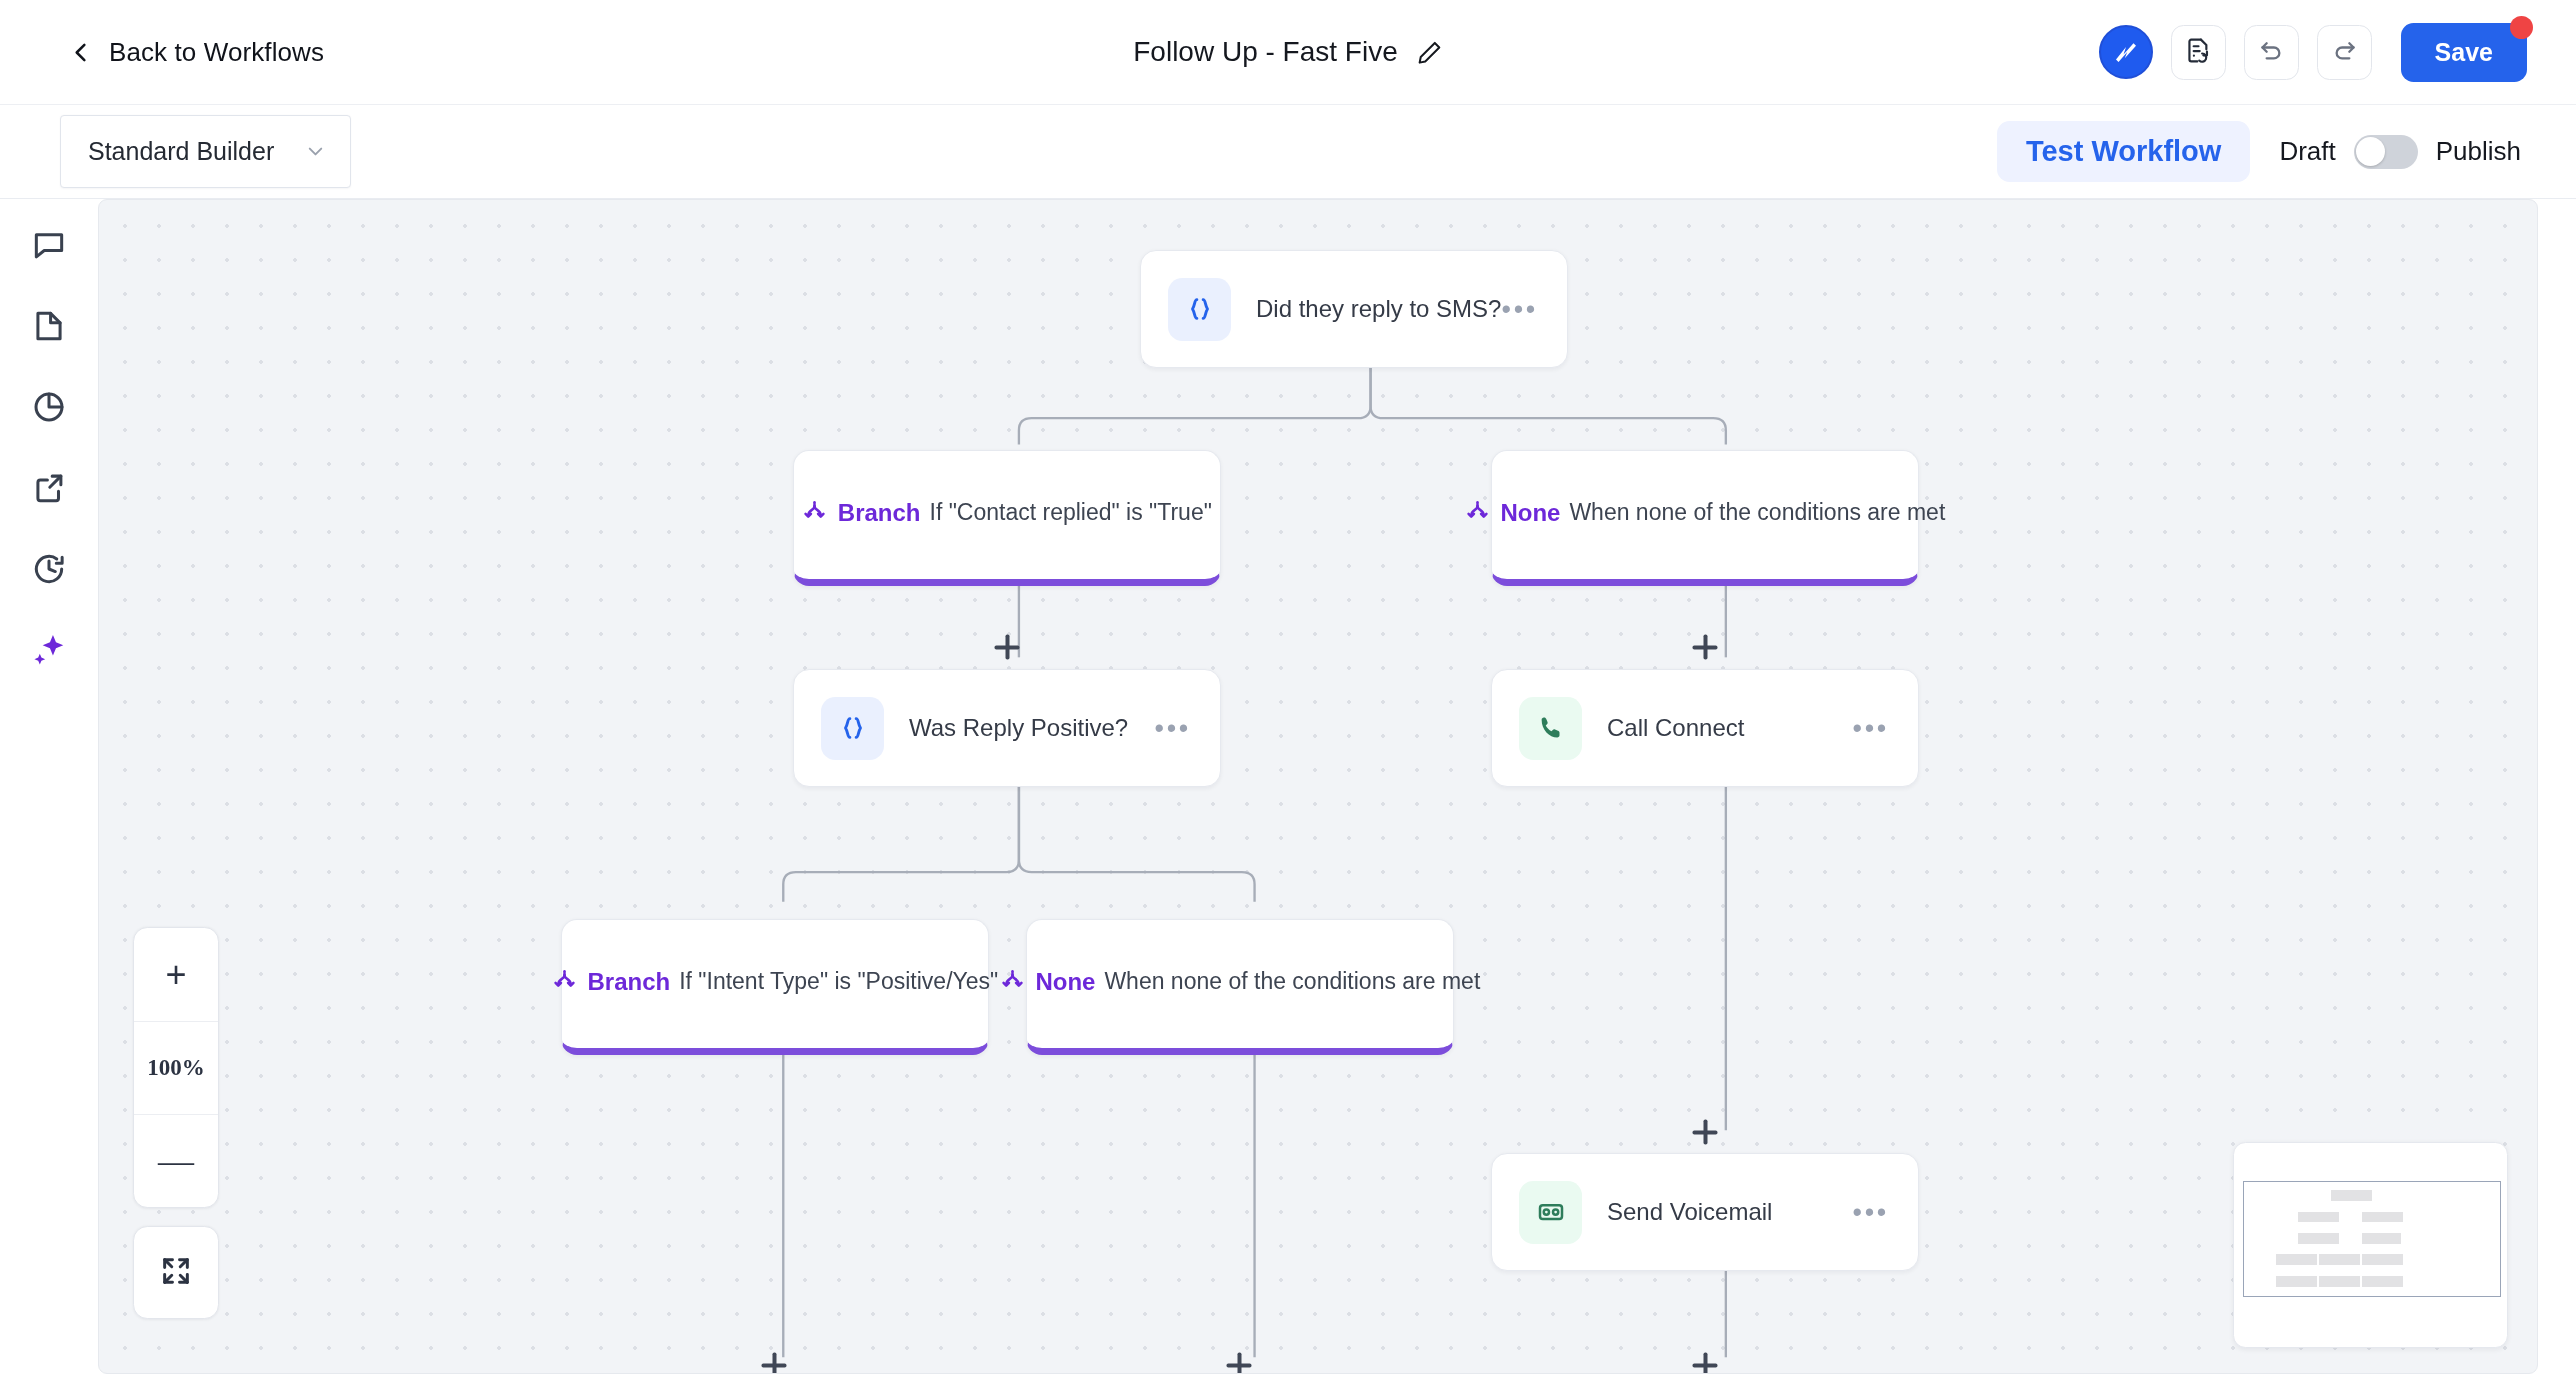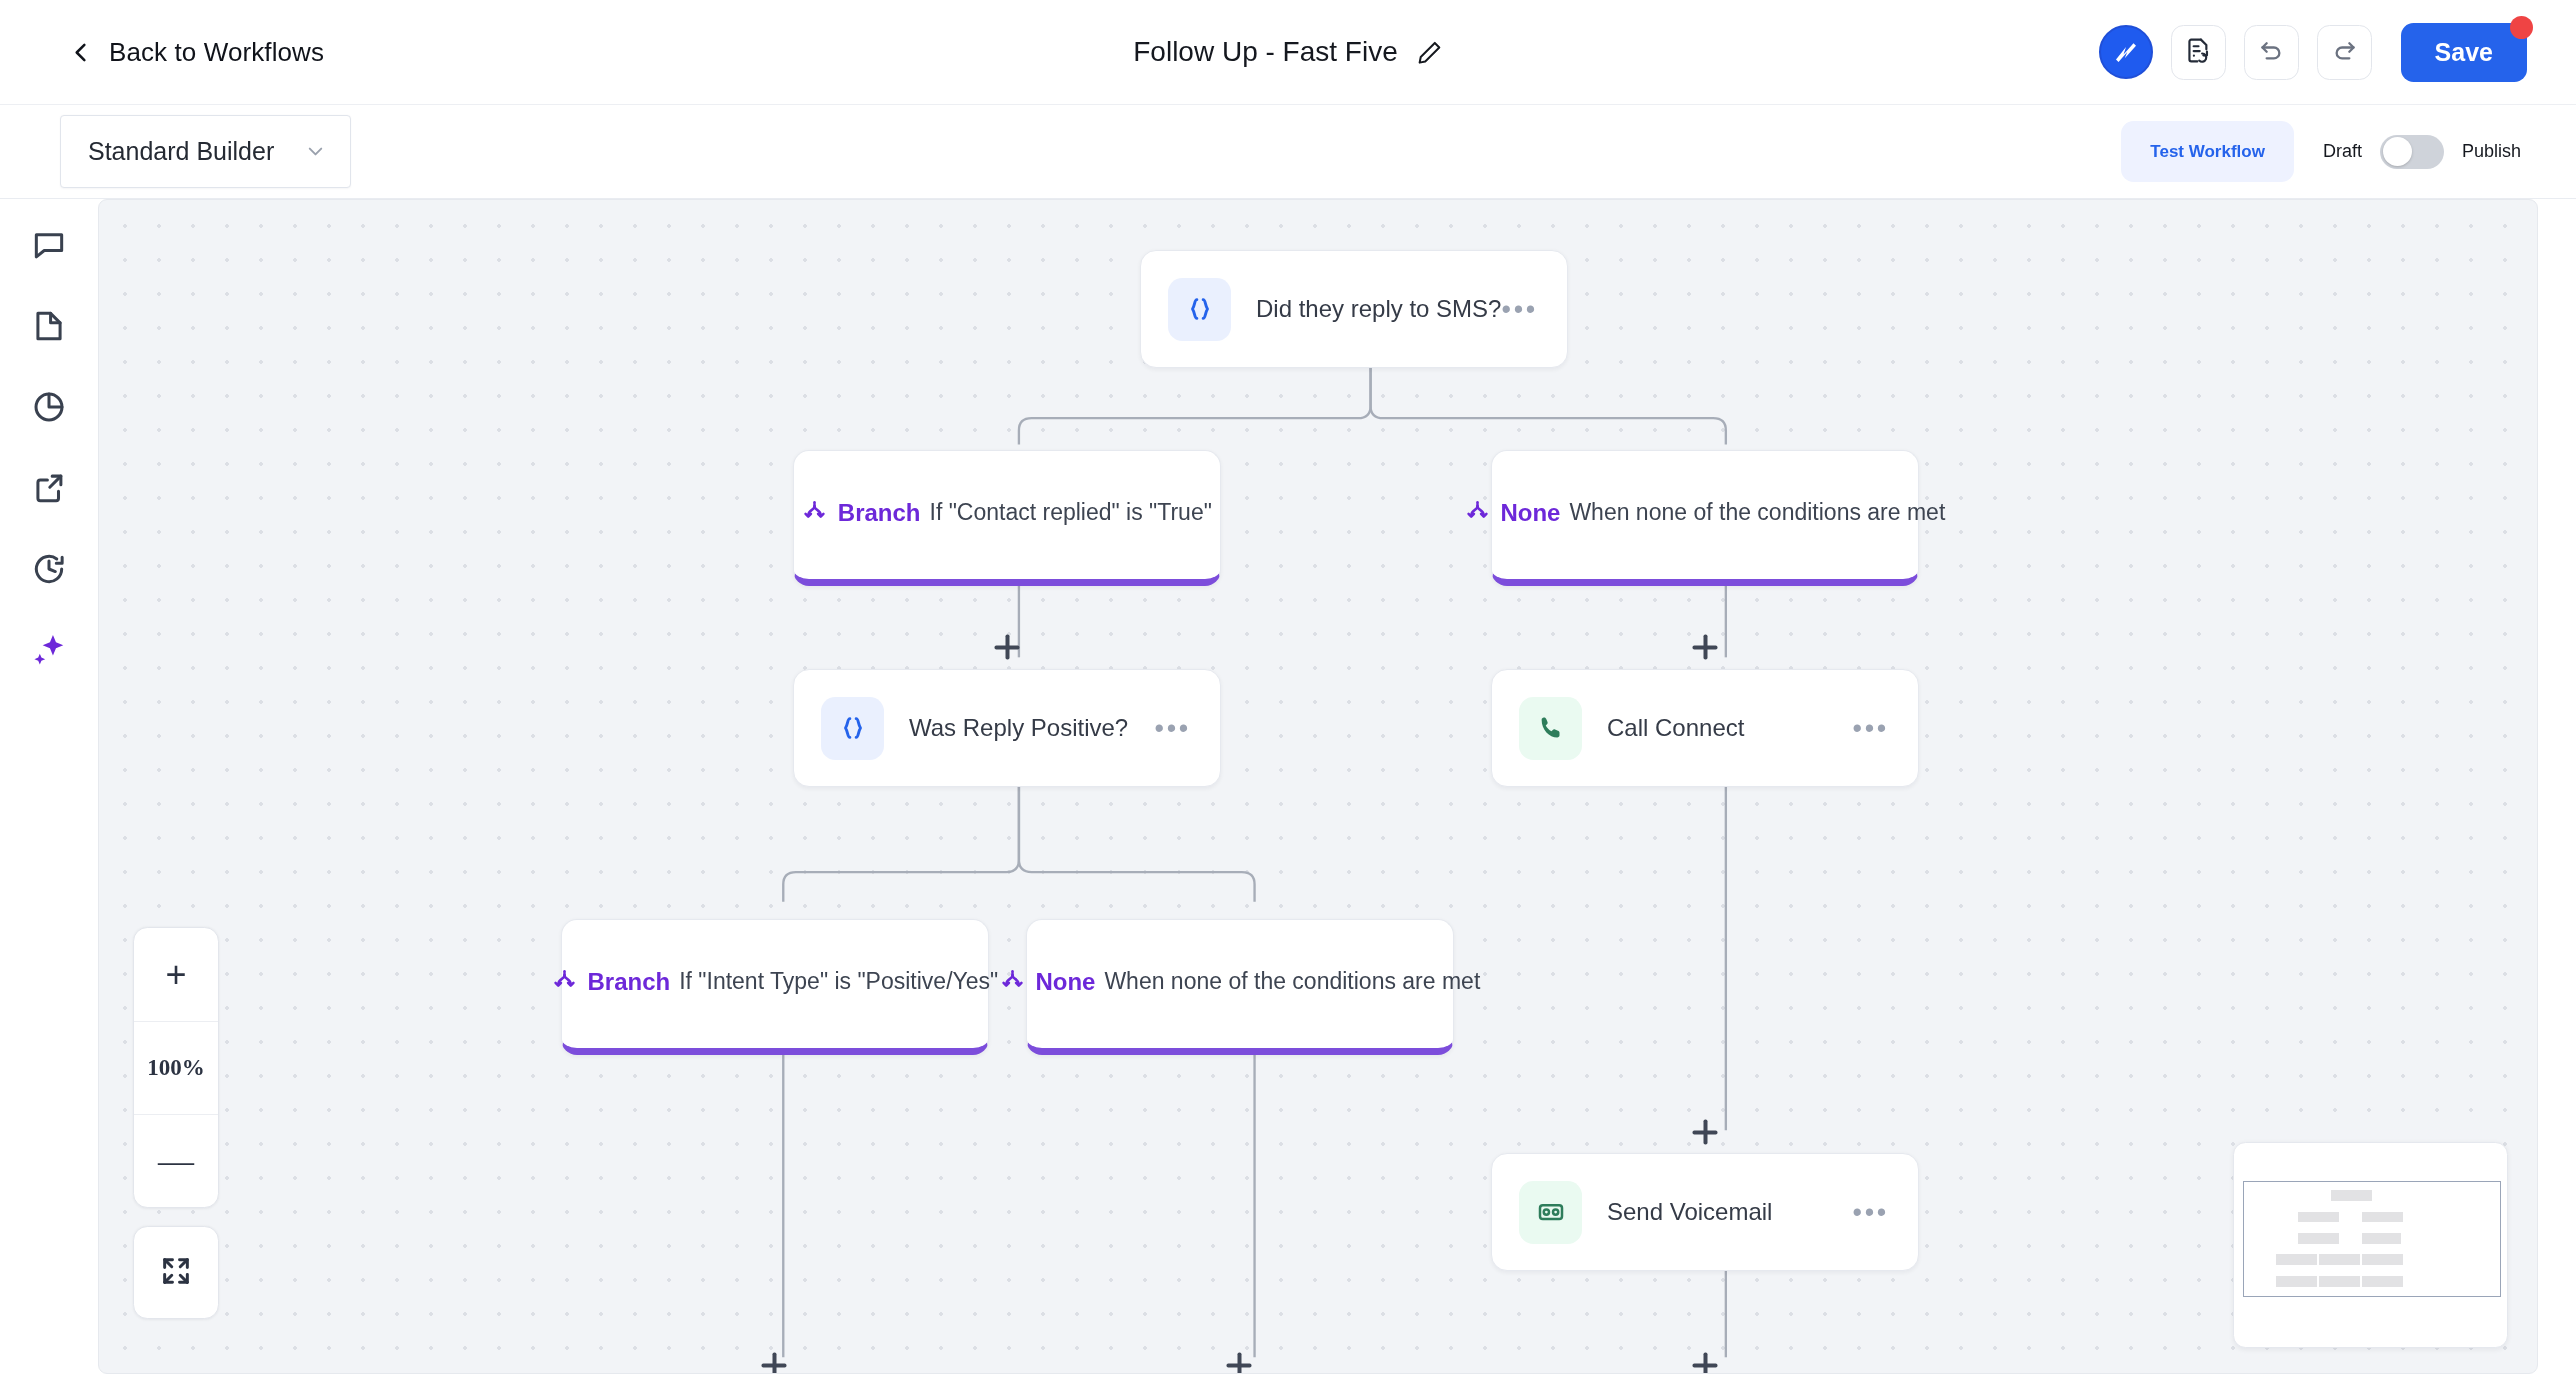--- a/index.html
+++ b/index.html
@@ -98,27 +98,27 @@
     content: ""; position: absolute; left: 0; right: 0; bottom: 0;
     height: 5.4px; background: #2563eb; border-radius: 2.7px 2.7px 0 0;
   }
 
   .subbar-right {
     margin-left: auto; margin-right: 55px;
     display: flex; align-items: center; gap: 29px;
   }
   .test-btn {
     background: #eef2ff; color: #2563eb;
-    font-size: 17px; font-weight: 700;
+    font-size: 29px; font-weight: 700;
     border: none; border-radius: 12.5px;
     padding: 0 29px; height: 61px;
     cursor: pointer; font-family: inherit;
   }
   .publish-group { display: flex; align-items: center; gap: 18px; }
-  .pg-label { font-size: 18px; color: #15181f; }
+  .pg-label { font-size: 26px; color: #15181f; }
   .toggle {
     width: 64px; height: 34px; border-radius: 17px;
     background: #cfd3da; position: relative; cursor: pointer;
   }
   .toggle-knob {
     position: absolute; left: 2.7px; top: 2.7px;
     width: 29px; height: 29px; border-radius: 50%;
     background: #fff; box-shadow: 0 0.9px 2.7px rgba(0,0,0,.2);
   }
 

